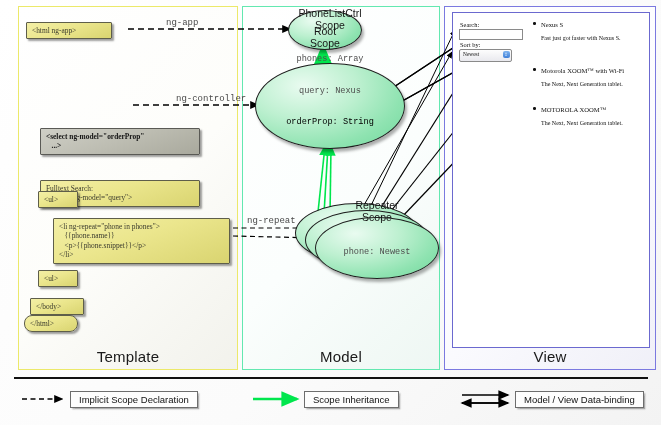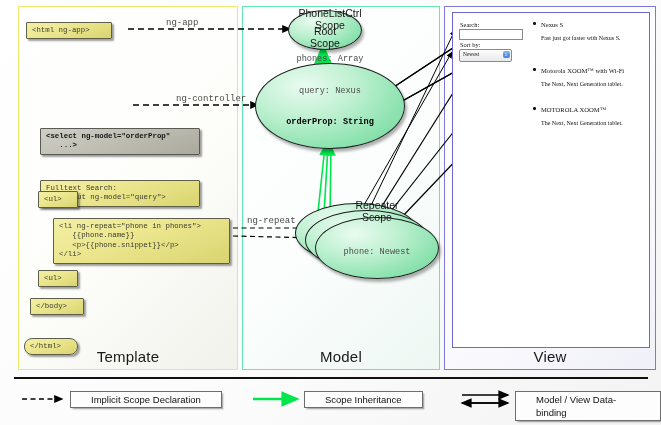--- a/index.html
+++ b/index.html
@@ -17,21 +17,21 @@
      background:linear-gradient(135deg,#ffffff 0%,#fdfdfa 55%,#f2f2ec 100%);}
   .col-model{left:242px;top:6px;width:196px;height:362px;border-color:#63e8b0;
      background:linear-gradient(135deg,#ffffff 0%,#fbfefd 55%,#eef7f3 100%);}
   .col-view{left:444px;top:6px;width:210px;height:362px;border-color:#7b79e0;
      background:linear-gradient(135deg,#ffffff 0%,#fcfcff 55%,#f0f0f8 100%);}
   .col-label{position:absolute;bottom:4px;left:0;width:100%;text-align:center;
      font-size:15px;color:#1a1a1a;letter-spacing:.2px;}
 
   
   .codebox{position:absolute;border:1.4px solid #5e5e4a;border-radius:1px;
-     font-family:Liberation Mono, monospace;
+     font-family:Liberation Serif, serif;
      font-size:7.4px;line-height:9.4px;color:#3b3b2e;
      padding:3px 5px;white-space:pre;
      background:linear-gradient(160deg,#f3efa5 0%,#ebe68d 45%,#d9d470 100%);
      box-shadow:2px 2px 2px rgba(0,0,0,.38);}
   .codebox.gray{border-color:#5a5a55;color:#262626;
      background:linear-gradient(160deg,#cfcfc6 0%,#bdbdb2 50%,#a9a99d 100%);}
   .codebox.bold{font-weight:bold;color:#141414;}
 
   
   .edgelabel{position:absolute;font-family:"Liberation Mono","DejaVu Sans Mono",monospace;
@@ -62,21 +62,21 @@
      font-size:6px;color:#fff;}
   .vitem{position:absolute;font-family:"Liberation Serif",serif;color:#111;}
   .vitem .bul{position:absolute;left:-8px;top:1px;width:2.6px;height:2.6px;border-radius:50%;background:#111;}
   .vname{font-size:6.6px;line-height:8px;}
   .vsnip{font-size:6px;line-height:8px;margin-top:5px;}
 
   
   .legrule{position:absolute;left:14px;top:377px;width:634px;height:0;
      border-top:2px solid #111;}
   .legbox{position:absolute;border:1.3px solid #6d6d6d;background:#fdfdfd;
-     font-size:9.5px;line-height:13px;color:#111;padding:1px 20px;
+     font-size:9.5px;line-height:13px;color:#111;padding:1px 8px;
      box-shadow:1.5px 1.5px 1.5px rgba(0,0,0,.3);}
 </style>
 </head>
 <body>
 
 <div class="canvas">
 
   <div class="col col-template">
     <div class="col-label">Template</div>
   </div>
@@ -138,38 +138,38 @@
 
   <div class="codebox" style="left:53px;top:218px;width:165px;">&lt;li ng-repeat="phone in phones"&gt;
    {{phone.name}}
    &lt;p&gt;{{phone.snippet}}&lt;/p&gt;
 &lt;/li&gt;</div>
 
   <div class="codebox" style="left:38px;top:270px;width:28px;">&lt;ul&gt;</div>
 
   <div class="codebox" style="left:30px;top:298px;width:42px;">&lt;/body&gt;</div>
 
-  <div class="codebox" style="left:24px;top:338px;width:42px;border-radius:8px;">&lt;/html&gt;</div>
+  <div class="codebox" style="left:24px;top:315px;width:42px;border-radius:8px;">&lt;/html&gt;</div>
 
   <div class="edgelabel" style="left:166px;top:18px;">ng-app</div>
   <div class="edgelabel" style="left:146px;top:94px;margin-left:30px;">ng-controller</div>
   <div class="edgelabel" style="left:247px;top:216px;">ng-repeat</div>
 
   <div class="scope" style="left:288px;top:10px;width:72px;height:38px;">
     <div class="ttl">Root</div>
     <div class="ttl">Scope</div>
   </div>
 
   <div class="scope" style="left:255px;top:63px;width:148px;height:84px;">
     <div class="ttl">PhoneListCtrl</div>
     <div class="ttl">Scope</div>
     <div class="props">
       <div>phones: Array</div>
       <div>query: Nexus</div>
-      <div style="font-weight:bold;color:#000;">orderProp: String</div>
+      <div style="font-weight:normal;color:#000;">orderProp: String</div>
     </div>
   </div>
 
   <div class="scope" style="left:295px;top:203px;width:122px;height:58px;"></div>
   <div class="scope" style="left:305px;top:210px;width:122px;height:58px;"></div>
   <div class="scope" style="left:315px;top:217px;width:122px;height:60px;">
     <div class="ttl">Repeater</div>
     <div class="ttl">Scope</div>
     <div class="props">
       <div>phone: Newest</div>

